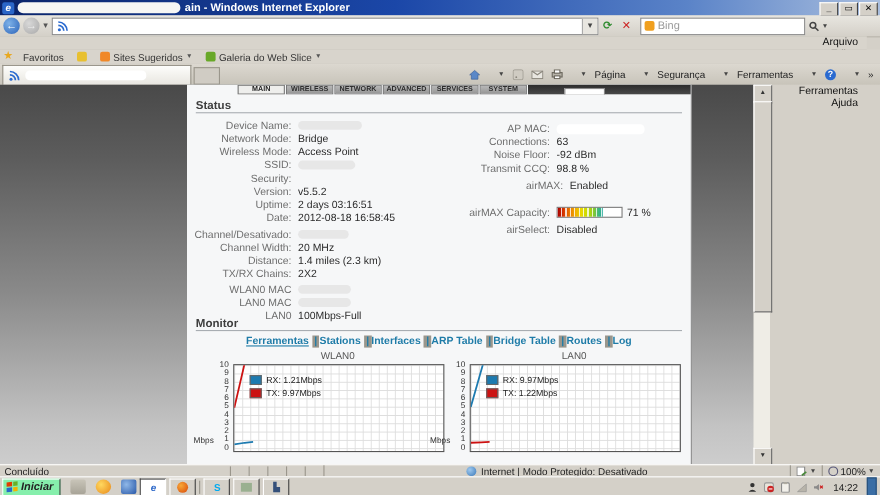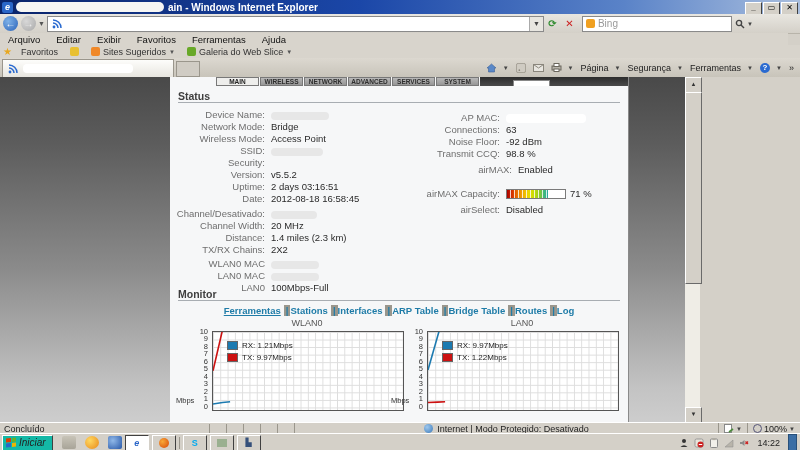--- a/index.html
+++ b/index.html
@@ -29,38 +29,38 @@
     font-size:7px;line-height:14px;color:#444;margin-left:auto;}
   .sqbtn{width:17px;height:16px;text-align:center;line-height:16px;font-size:10px;font-weight:bold;}
   .refresh{color:#2e8b2e;}
   .stop{color:#cc2222;}
   .searchbox{flex:0 0 148px;height:14px;background:#fff;border:1px solid #8a8a8a;display:flex;align-items:center;margin-left:4px;}
   .bing-ico{width:9px;height:9px;background:#f0a020;border-radius:2px;margin:0 3px;}
   .searchtext{color:#9a9a9a;}
   .magbtn{width:24px;height:16px;display:flex;align-items:center;justify-content:center;gap:2px;color:#444;}
   
   .menurow{top:33px;left:0;width:788px;height:12px;background:#d8d4cc;display:flex;align-items:flex-end;
-    border-bottom:1px solid #c2beb4;}
+    border-bottom:1px solid #c2beb4;flex-direction:column;}
   .menuitem{padding:0 8px;font-size:9.5px;color:#111;}
   .favrow{top:45px;left:0;width:800px;height:13px;background:#d8d4cc;display:flex;align-items:center;
     border-bottom:1px solid #c2beb4;font-size:9px;color:#333;}
   .star{color:#e8a820;font-size:10px;margin:0 3px;}
   .favitem{display:flex;align-items:center;gap:3px;padding:0 6px;}
   .ico-orange{width:9px;height:9px;background:#f08828;border-radius:2px;}
   .ico-green{width:9px;height:9px;background:#68a828;border-radius:2px;}
   .ico-staradd{width:9px;height:9px;background:#e8c030;border-radius:2px;}
   .favdrop{font-size:6px;color:#555;}
   
   .tabrow{top:58px;left:0;width:800px;height:19px;background:linear-gradient(#dcd8d0,#c8c4ba);
     display:flex;align-items:flex-end;}
   .ietab{width:170px;height:17px;background:linear-gradient(#fdfdfb,#e8e6e0);border:1px solid #9a968c;
     border-bottom:none;margin-left:2px;display:flex;align-items:center;}
   .tabstub{width:22px;height:14px;background:#d0ccc4;border:1px solid #9a968c;margin-left:2px;}
   .cmdbar{margin-left:auto;display:flex;align-items:center;gap:7px;padding-right:6px;font-size:9px;color:#222;height:100%;}
-  .cmditem{display:flex;align-items:center;gap:6px;}
+  .cmditem{display:flex;align-items:center;gap:16px;}
   .cmddrop{font-size:6px;color:#444;}
   .helpcirc{width:10px;height:10px;border-radius:50%;background:#2a6ad0;color:#fff;text-align:center;
     line-height:10px;font-size:8px;font-weight:bold;}
   
   .viewport{top:77px;left:0;width:700px;height:345px;background:linear-gradient(#494949 0%,#5d5d5d 20%,#8a8a8a 55%,#c3c3c3 90%,#cdcdcd 100%);}
   .vscroll{position:absolute;right:0;top:0;width:15px;height:345px;background:#efede6;}
   .scrbtn{position:absolute;left:0;width:15px;height:15px;background:#d4d0c8;border:1px solid;
     border-color:#fff #6a6a6a #6a6a6a #fff;font-size:6px;text-align:center;line-height:13px;color:#333;}
   .scrthumb{position:absolute;left:0;top:15px;width:15px;height:190px;background:#d4d0c8;border:1px solid;
     border-color:#fff #6a6a6a #6a6a6a #fff;}
@@ -72,21 +72,21 @@
     font-size:6.5px;font-weight:bold;color:#2e2e2e;background:linear-gradient(#b8b8b8,#969696);
     border:1px solid #787878;box-sizing:border-box;line-height:11px;}
   .atab.active{background:#eeeeec;color:#222;}
   .atab span{display:block;margin-top:-2px;}
   .adarkstrip{position:absolute;top:0;height:9px;background:linear-gradient(#2c2c2c,#4a4a4a);}
   .aselbox{position:absolute;top:3px;height:6px;background:#fff;border:1px solid #888;}
   .sechead{position:absolute;left:8px;font-weight:bold;font-size:10.5px;color:#3e3e3e;}
   .hr{position:absolute;left:8px;width:442px;height:1px;background:#a8adb2;}
   .rowlabel{color:#6e6e6e;}
   .rowvalue{color:#2a2a2a;}
-  .srow{position:absolute;height:12px;display:flex;align-items:flex-end;}
+  .srow{position:absolute;height:12px;display:flex;align-items:center;}
   .lbl{display:inline-block;width:95px;text-align:right;margin-right:6px;}
   .lblr{display:inline-block;width:150px;text-align:right;margin-right:6px;}
   .blob{display:inline-block;height:8px;border-radius:4px;background:#e7e7e7;vertical-align:middle;}
   .blob.white{background:#fff;}
   .ledbar{position:relative;width:58px;height:8px;border:1px solid #7a7a7a;background:#fff;
     display:inline-block;vertical-align:middle;margin-right:4px;}
   .ledfill{position:absolute;left:0;top:0;height:100%;
     background:linear-gradient(90deg,#a80000 0%,#d43000 12%,#e87000 25%,#f0a800 38%,#ecd800 52%,#ccdc00 64%,#94cc20 78%,#40b87c 90%,#28a8a0 100%);}
   .ledfill::after{content:"";position:absolute;inset:0;
     background:repeating-linear-gradient(90deg,transparent 0 3px,rgba(255,255,255,.8) 3px 4px);}
@@ -114,22 +114,22 @@
     display:flex;align-items:center;font-size:9px;color:#222;}
   .st-left{width:205px;padding-left:4px;}
   .st-seg{width:16px;height:9px;border-left:1px solid #9a968c;}
   .st-zone{flex:1;display:flex;align-items:center;justify-content:center;gap:4px;border-left:1px solid #9a968c;height:100%;}
   .st-cell{display:flex;align-items:center;gap:2px;border-left:1px solid #9a968c;height:100%;padding:0 5px;}
   .globe{width:9px;height:9px;border-radius:50%;background:radial-gradient(circle at 35% 35%,#9ec8ee,#3a78b8);}
   .zoomico{width:9px;height:9px;border-radius:50%;border:1.5px solid #557;box-sizing:border-box;}
   
   .taskrow{top:433px;left:0;width:800px;height:17px;background:#d4d0c8;border-top:1px solid #fff;
     display:flex;align-items:center;}
-  .startbtn{height:14px;margin-left:2px;padding:0 6px 0 3px;background:#14b8a6;border:1px solid;
-    border-color:#fff #404040 #404040 #fff;display:flex;align-items:center;gap:3px;font-weight:normal;
+  .startbtn{height:14px;margin-left:2px;padding:0 6px 0 3px;background:#86efac;border:1px solid;
+    border-color:#fff #404040 #404040 #fff;display:flex;align-items:center;gap:3px;font-weight:bold;
     font-style:italic;font-size:10px;}
   .winflag{width:10px;height:9px;display:grid;grid-template-columns:1fr 1fr;grid-template-rows:1fr 1fr;
     gap:1px;transform:skewY(-6deg);}
   .winflag i{display:block;}
   .qlico{width:14px;height:13px;border-radius:2px;margin-left:9px;}
   .taskbtn{width:22px;height:14px;margin-left:3px;border:1px solid;border-color:#fff #404040 #404040 #fff;
     background:#d4d0c8;display:flex;align-items:center;justify-content:center;font-weight:bold;font-size:9px;}
   .taskbtn.pressed{border-color:#404040 #fff #fff #404040;background:#fff;}
   .tray{margin-left:auto;display:flex;align-items:center;gap:5px;padding-right:3px;}
   .trayico{width:10px;height:10px;}

